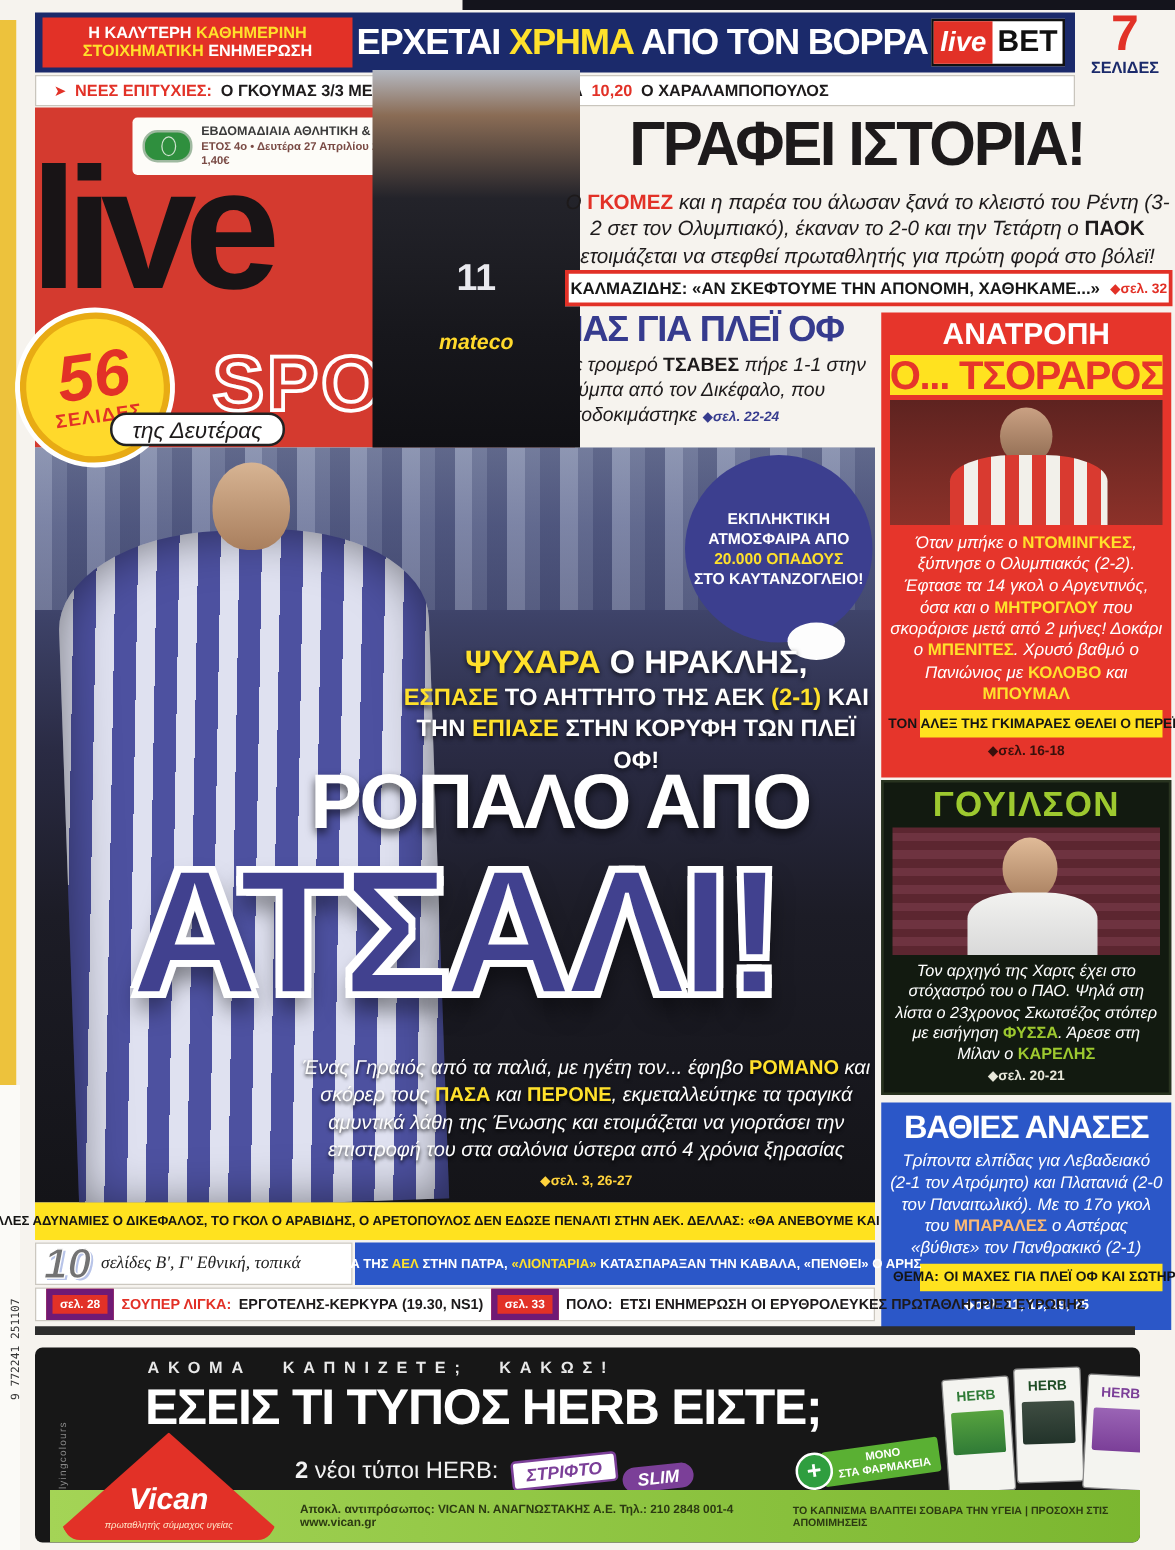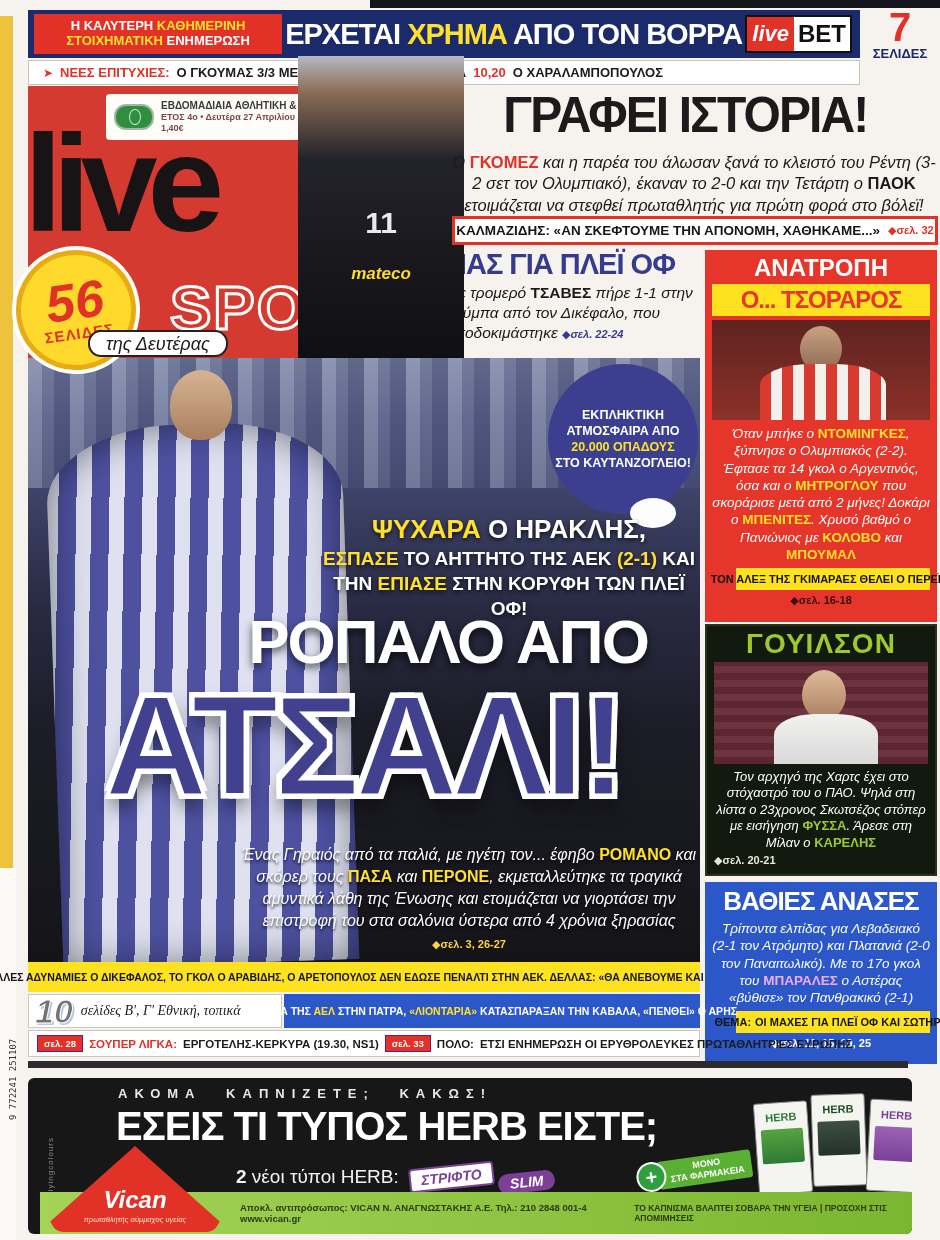--- a/index.html
+++ b/index.html
@@ -126,21 +126,21 @@
   .main-page { left:240px; top:938px; width:458px; text-align:center; z-index:9; color:#ffd33c; }
   .strip-yellow { left:28px; top:962px; width:672px; height:30px; background:#ffe21f;
                   display:flex; align-items:center; justify-content:center;
                   font-size:10.5px; font-weight:900; color:#141414; white-space:nowrap; }
 
   
   .anatropi { left:705px; top:250px; width:232px; height:372px; background:#e6352b; padding:4px 7px; }
   .rc-title { text-align:center; font-weight:900; color:#fff; }
   .anatropi .rc-title { font-size:24px; }
   .sub-strip { margin-top:2px; background:#ffe21f; height:32px; display:flex;
-               align-items:center; justify-content:center; font-size:24px; font-weight:900;
+               align-items:center; justify-content:center; font-size:32px; font-weight:900;
                color:#e6352b; letter-spacing:-1px; white-space:nowrap; }
   .anatropi-photo { margin-top:4px; height:100px; position:relative; overflow:hidden;
                     background:linear-gradient(180deg,#5e2320,#8c3129); }
   .oly-torso { position:absolute; left:48px; top:44px; width:126px; height:70px;
                border-radius:40% 40% 0 0/30% 30% 0 0;
                background:repeating-linear-gradient(90deg,#d93a30 0 11px,#f2f0ea 11px 22px); }
   .oly-head { position:absolute; left:88px; top:6px; width:42px; height:46px;
               border-radius:50%; background:linear-gradient(180deg,#caa183,#8e6a50); }
   .anatropi-body { margin-top:5px; text-align:center; font-size:13.5px; font-style:italic;
                    color:#fff; line-height:1.28; }
@@ -156,44 +156,44 @@
   .wilson-photo { margin-top:2px; height:102px; position:relative; overflow:hidden;
                   background:repeating-linear-gradient(0deg,#5c2630 0 7px,#6e3340 7px 14px); }
   .wil-torso { position:absolute; left:60px; top:52px; width:104px; height:52px;
                border-radius:40% 40% 0 0/40% 40% 0 0;
                background:linear-gradient(180deg,#f2f2f0,#d8d8d8); }
   .wil-head { position:absolute; left:88px; top:8px; width:44px; height:50px;
               border-radius:50%; background:linear-gradient(180deg,#e0bb98,#a87f5f); }
   .wilson-body { margin-top:5px; text-align:center; font-size:13px; font-style:italic;
                  color:#fff; line-height:1.26; }
   .wilson-body .nm { color:#9dc92f; font-weight:900; font-style:normal; }
-  .wilson .pageref { display:block; text-align:left; margin-top:3px; color:#e8e8da; }
+  .wilson .pageref { display:block; text-align:center; margin-top:3px; color:#e8e8da; }
 
   .vathies { left:705px; top:882px; width:232px; height:182px; background:#2b57c8; padding:4px 7px; }
   .vathies .rc-title { font-size:26px; letter-spacing:-1px; }
   .vathies-body { margin-top:3px; text-align:center; font-size:13.5px; font-style:italic;
                   color:#fff; line-height:1.28; }
-  .vathies-body .nm { color:#f0abfc; font-weight:900; font-style:normal;margin-top:44px; }
+  .vathies-body .nm { color:#fdba74; font-weight:900; font-style:normal;margin-top:44px; }
   .vathies .mini-strip .lbl { margin-right:4px; }
   .vathies .pageref { display:block; text-align:center; margin-top:4px; color:#fff; }
 
   
   .row1-left { left:28px; top:994px; width:254px; height:34px; background:#fff;
                border:1px solid #ccc8c0; display:flex; align-items:center; gap:8px; padding:0 6px; }
   .row1-left .n { font-size:34px; font-weight:900; font-style:italic; color:#737373;
                   -webkit-text-stroke:1px #fff; text-shadow:2px 2px 0 #b8c4e8; line-height:.9; }
   .row1-left .t { font-size:14px; font-style:italic; color:#222; font-family:"Liberation Serif","DejaVu Serif",serif; }
   .row1-blue { left:284px; top:994px; width:416px; height:34px; background:#2b57c8;
                display:flex; align-items:center; justify-content:center; font-size:10.5px;
                font-weight:900; color:#fff; white-space:nowrap; }
   .row2 { left:28px; top:1030px; width:672px; height:27px; background:#fff;
           border:1px solid #ccc8c0; display:flex; align-items:center; gap:6px;
           padding:0 8px; font-size:11.5px; font-weight:900; white-space:nowrap; }
   .chip { background:#e23127; color:#fff; font-size:9.5px; font-weight:900;
-          padding:2px 6px; border:1px solid #701a75; }
+          padding:2px 6px; border:5px solid #701a75; }
   .rule { left:28px; top:1061px; width:880px; height:7px; background:#2c2c2c; }
 
   
   .ad { left:28px; top:1078px; width:884px; height:156px; background:#171717;
         border-radius:6px; overflow:hidden; }
   .ad-vertical { position:absolute; left:-28px; top:62px; width:100px; transform:rotate(-90deg);
                  font-size:8px; color:#8a8a8a; letter-spacing:1px; }
   .ad-topline { position:absolute; left:90px; top:8px; font-size:13px; font-weight:700;
                 color:#e8e8e8; letter-spacing:7px; word-spacing:14px; }
   .ad-head { position:absolute; left:88px; top:26px; font-size:40px; font-weight:900;

